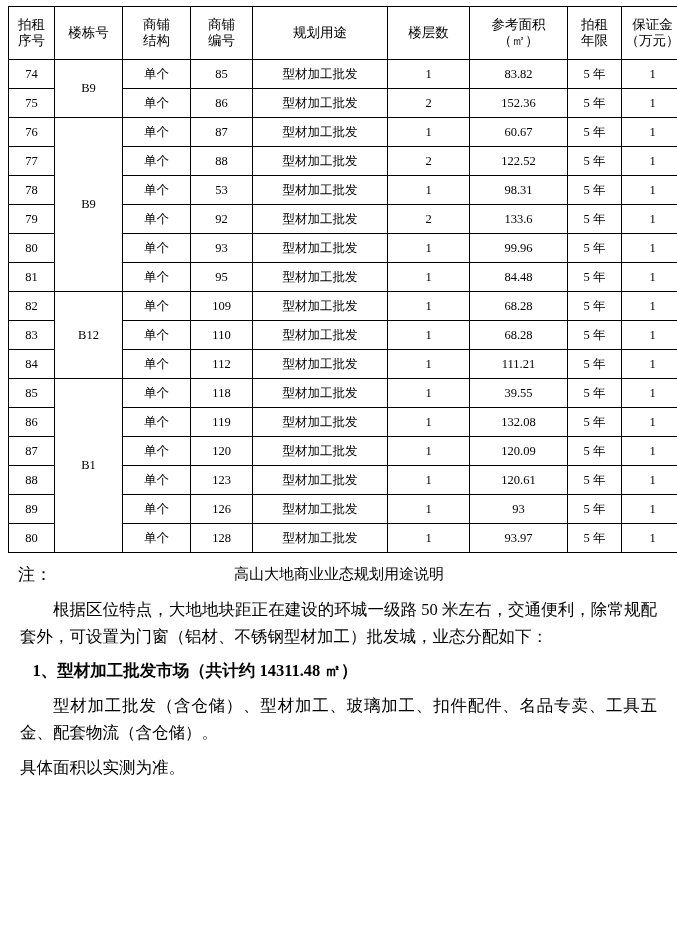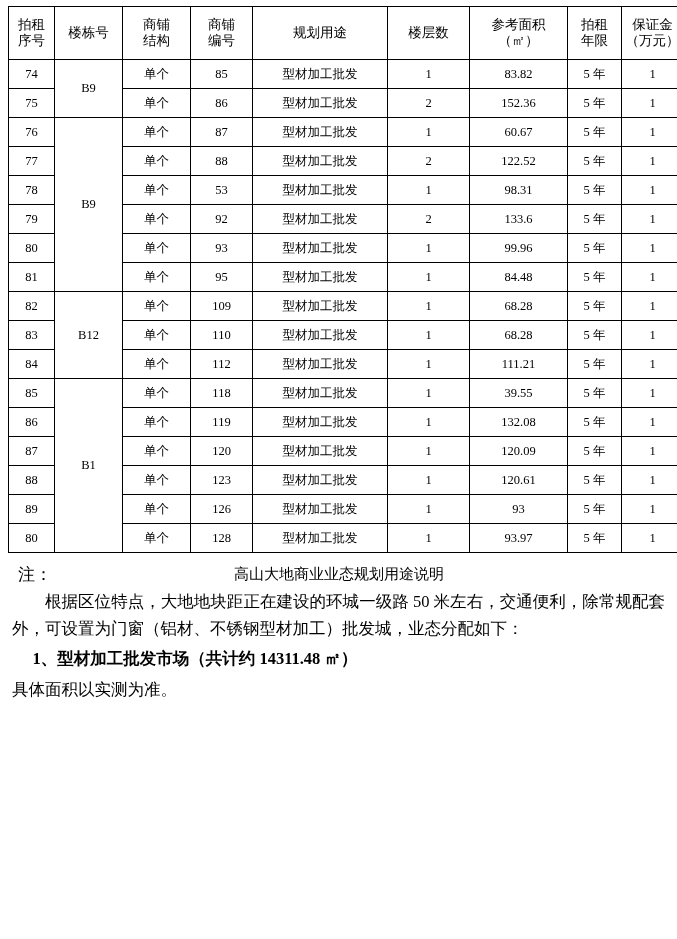--- a/index.html
+++ b/index.html
@@ -72,21 +72,21 @@
     font-size: 17px;
   }
   .note-heading {
     position: absolute;
     left: 204px;
     top: 2px;
     font-size: 15px;
     margin-left: 18px;
   }
   p.para {
-    margin: 0;
+    margin: 8px;
     font-size: 16.5px;
     line-height: 1.62;
     text-align: justify;
     text-justify: inter-ideograph;
     text-indent: 2em;
   }
   p.para.noindent {
     text-indent: 0;
   }
   p.subhead {
@@ -323,16 +323,17 @@
       </tbody>
   </table>
 
   <div class="notes">
     <div class="note-title-row">
       <span class="note-label">注：</span>
       <span class="note-heading">高山大地商业业态规划用途说明</span>
     </div>
     <p class="para">根据区位特点，大地地块距正在建设的环城一级路 50 米左右，交通便利，除常规配套外，可设置为门窗（铝材、不锈钢型材加工）批发城，业态分配如下：</p>
     <p class="subhead">1、型材加工批发市场（共计约 14311.48 ㎡）</p>
+    <p class="para">型材加工批发（含仓储）、型材加工、玻璃加工、扣件配件、名品专卖、工具五金、配套物流（含仓储）。</p>
     <p class="para noindent">具体面积以实测为准。</p>
   </div>
 
 </div>
 
 </body></html>

